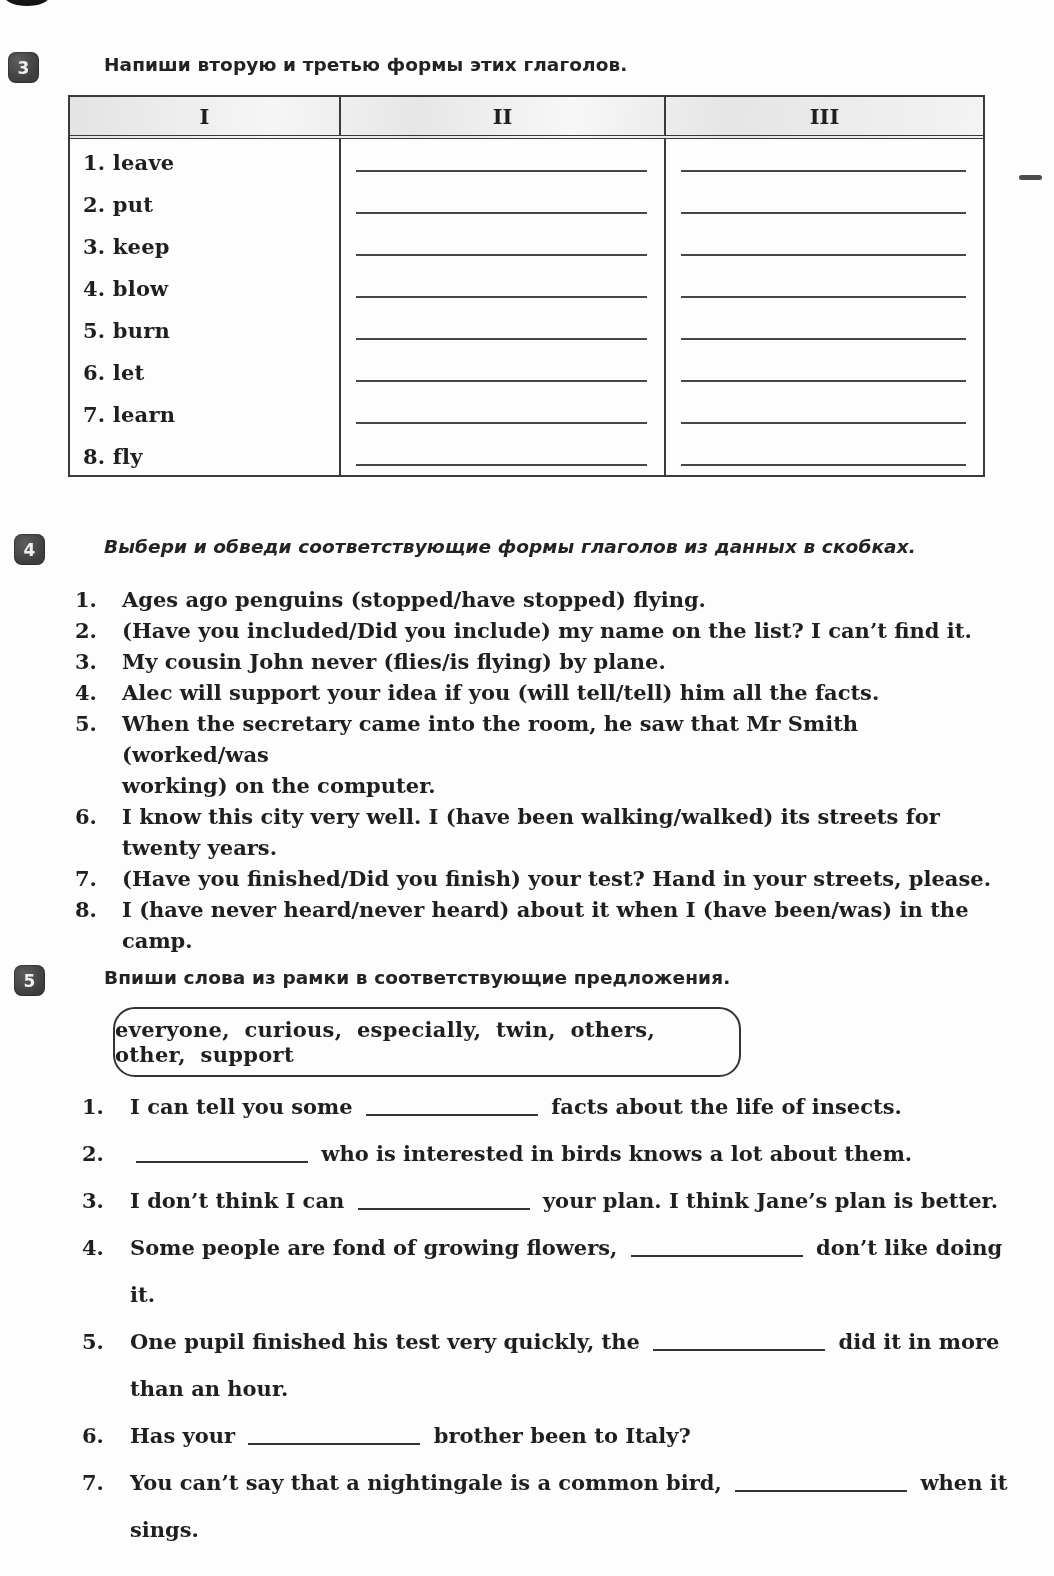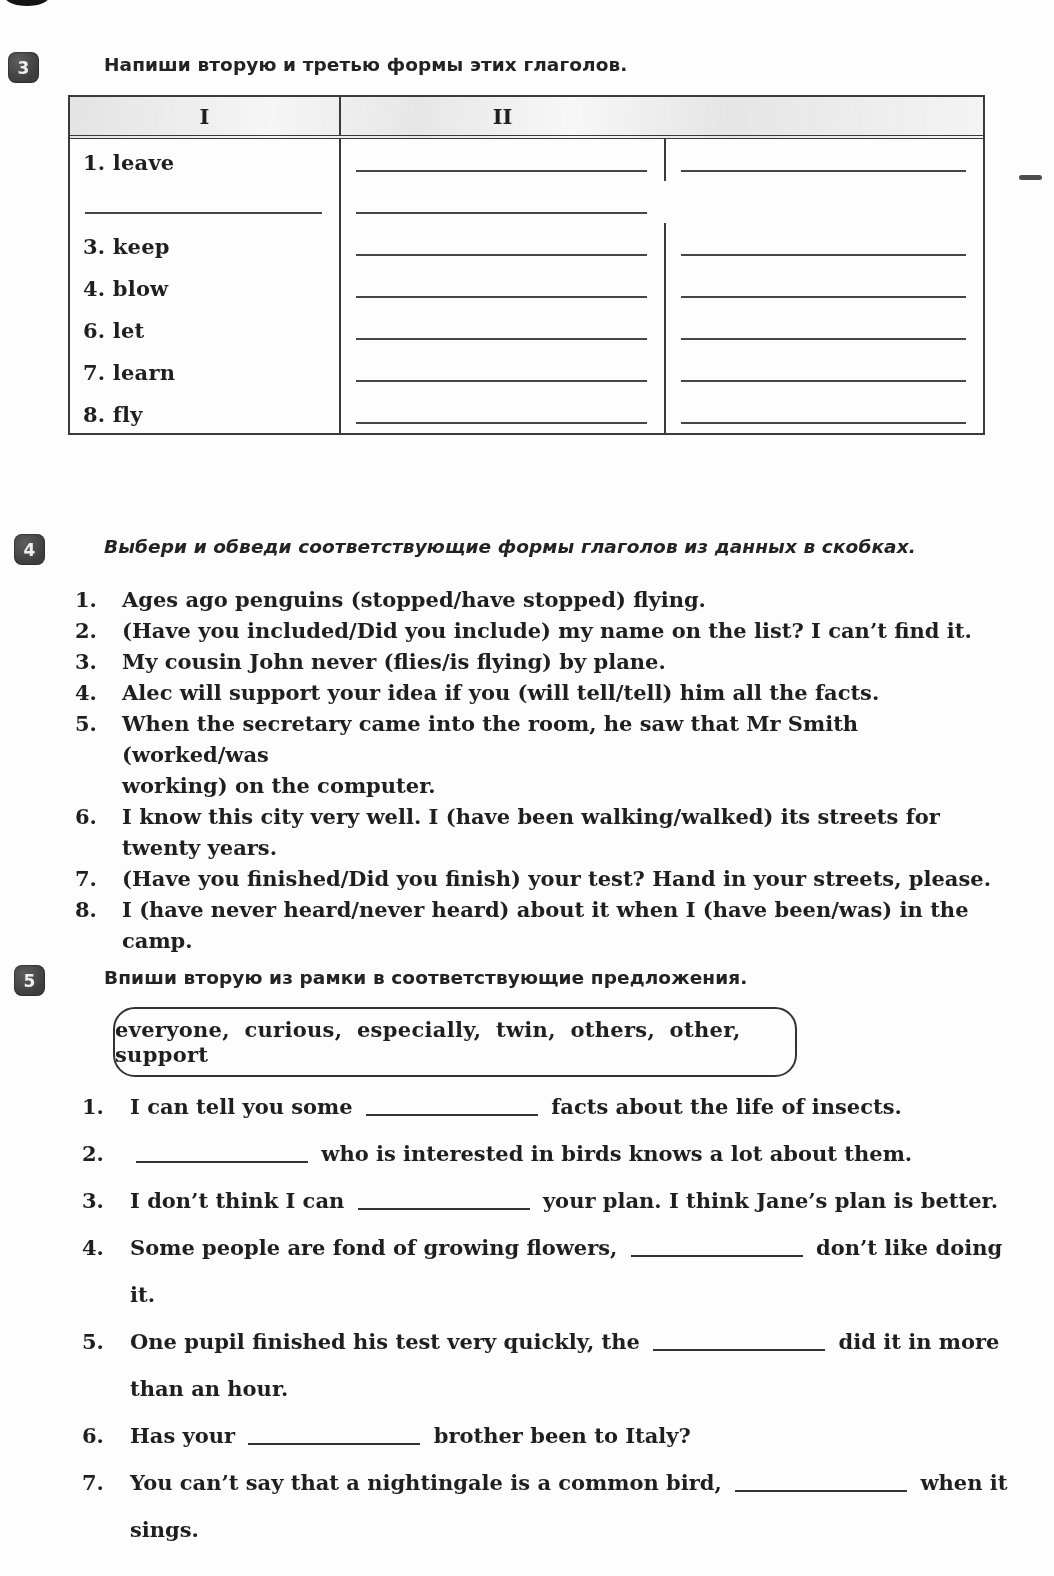--- a/index.html
+++ b/index.html
@@ -85,21 +85,21 @@
   
   .ex4-list{
     position:absolute;left:75px;top:584px;width:927px;
     font-size:21px;font-weight:600;line-height:31px;
   }
   .list-item{display:flex;}
   .item-num{flex:none;width:47px;}
   .item-txt{flex:1;}
   
   .word-box{
-    position:absolute;left:113px;top:1007px;width:684px;height:70px;
+    position:absolute;left:113px;top:1007px;width:628px;height:70px;
     border:2.5px solid #333;border-radius:22px;
     display:flex;align-items:center;justify-content:center;
   }
   .word-box-text{
     font-size:21px;font-weight:600;word-spacing:7px;letter-spacing:.3px;
   }
   
   .ex5-list{
     position:absolute;left:82px;top:1083px;width:928px;
     font-size:21px;font-weight:600;line-height:47px;
@@ -120,50 +120,61 @@
   <div class="corner-ink"></div>
   <div class="stray-dash"></div>
 
   <div class="ex-badge" id="badge3">3</div>
   <div class="ex-instruction" id="instr3">Напиши вторую и третью формы этих глаголов.</div>
 
   <div class="verb-table">
     <div class="vt-header">
         <div class="hcell">I</div>
         <div class="hcell">II</div>
+        <div class="hcell">III</div>
       </div>
     <div>
         <div class="vt-row">
           <div class="vcell">1. leave</div>
           <div class="lcell">
             <span class="answer-line"></span>
           </div>
           <div class="lcell">
             <span class="answer-line"></span>
           </div>
         </div>
         <div class="vt-row">
+          <div class="vcell">2. put</div>
           <div class="lcell">
             <span class="answer-line"></span>
           </div>
           <div class="lcell">
             <span class="answer-line"></span>
           </div>
         </div>
         <div class="vt-row">
           <div class="vcell">3. keep</div>
           <div class="lcell">
             <span class="answer-line"></span>
           </div>
           <div class="lcell">
             <span class="answer-line"></span>
           </div>
         </div>
         <div class="vt-row">
           <div class="vcell">4. blow</div>
+          <div class="lcell">
+            <span class="answer-line"></span>
+          </div>
+          <div class="lcell">
+            <span class="answer-line"></span>
+          </div>
+        </div>
+        <div class="vt-row">
+          <div class="vcell">5. burn</div>
           <div class="lcell">
             <span class="answer-line"></span>
           </div>
           <div class="lcell">
             <span class="answer-line"></span>
           </div>
         </div>
         <div class="vt-row">
           <div class="vcell">6. let</div>
           <div class="lcell">
@@ -225,21 +236,21 @@
         <span class="item-num">7.</span>
         <span class="item-txt"><span>(Have you finished/Did you finish) your test? Hand in your streets, please.</span></span>
       </div>
       <div class="list-item">
         <span class="item-num">8.</span>
         <span class="item-txt"><span>I (have never heard/never heard) about it when I (have been/was) in the</span><br><span>camp.</span></span>
       </div>
     </div>
 
   <div class="ex-badge" id="badge5">5</div>
-  <div class="ex-instruction" id="instr5">Впиши вторую из рамки в соответствующие предложения.</div>
+  <div class="ex-instruction" id="instr5">Впиши слова из рамки в соответствующие предложения.</div>
 
   <div class="word-box">
     <span class="word-box-text">everyone,  curious,  especially,  twin,  others,  other,  support</span>
   </div>
 
   <div class="ex5-list">
       <div class="list-item">
         <span class="item-num">1.</span>
         <span class="item-txt"><span>I can tell you some </span><span class="answer-blank"></span><span> facts about the life of insects.</span></span>
       </div>

